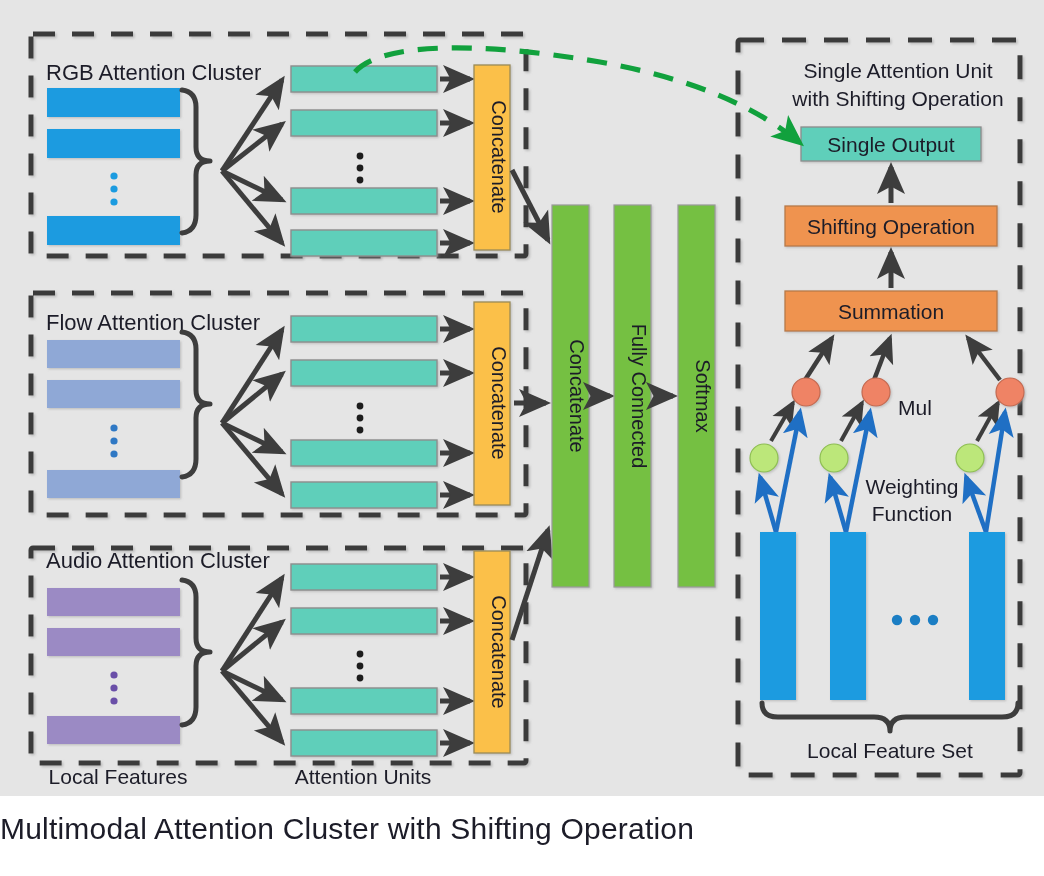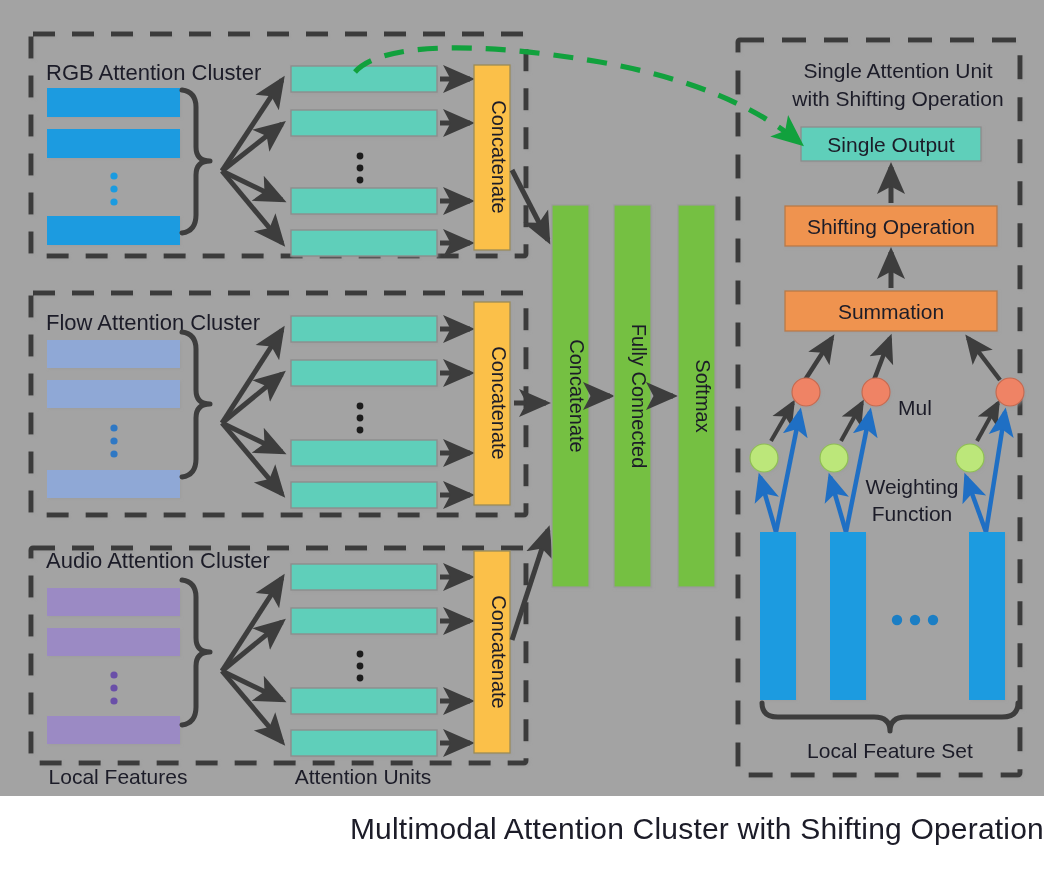--- a/index.html
+++ b/index.html
@@ -1,20 +1,20 @@
 <!DOCTYPE html>
 <html><head>
 <meta charset="utf-8">
 <style>
   html,body{margin:0;padding:0;background:#ffffff;}
   body{width:1044px;height:876px;font-family:"Liberation Sans",sans-serif;overflow:hidden;}
-  #stage{position:relative;width:1044px;height:796px;background:#a3a3a3;}
+  #stage{position:relative;width:1044px;height:796px;background:#e5e5e5;}
   svg{display:block;}
   .cap{
-    position:absolute;left:0;top:812px;width:1044px;text-align:right;
+    position:absolute;left:0;top:812px;width:1044px;text-align:left;
     font-family:"Liberation Sans",sans-serif;font-size:30px;color:#1c1c28;
     letter-spacing:.2px;white-space:nowrap;
   }
 </style>
 </head>
 <body>
 
 <div id="stage">
 
 <svg width="1044" height="812" viewBox="0 0 1044 812">

